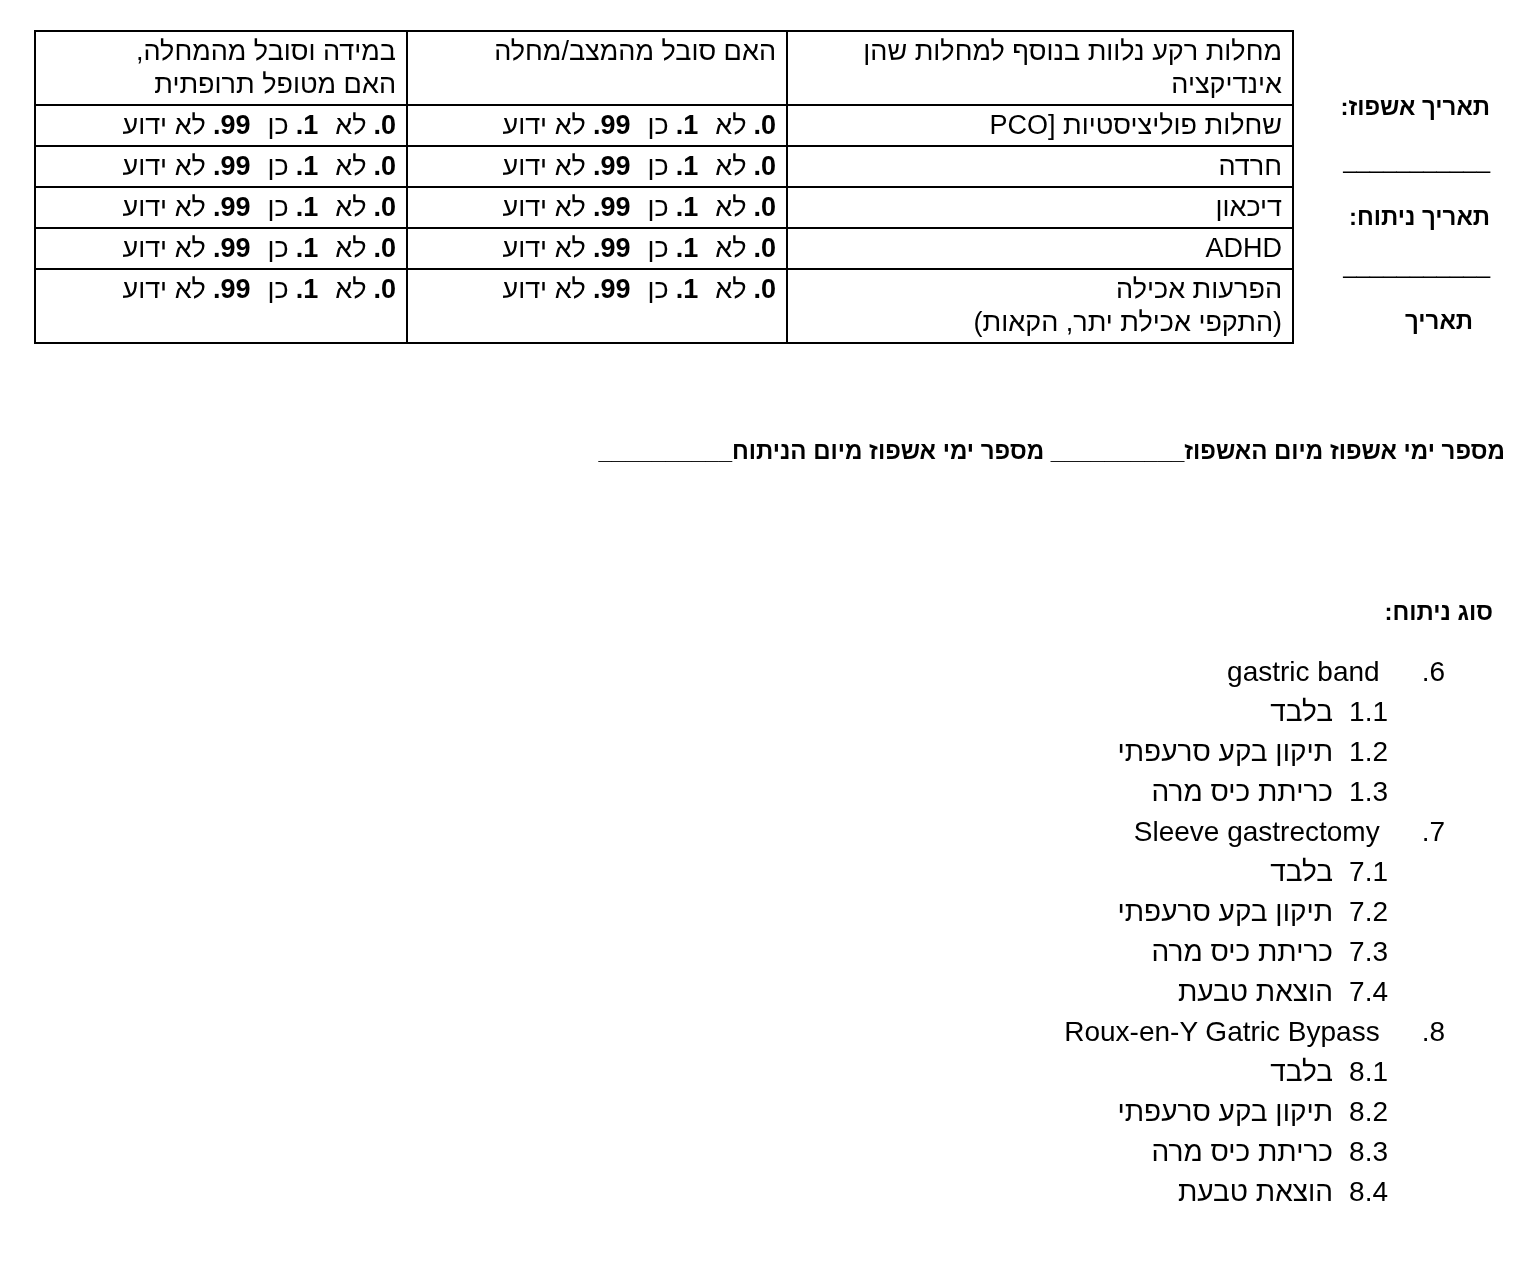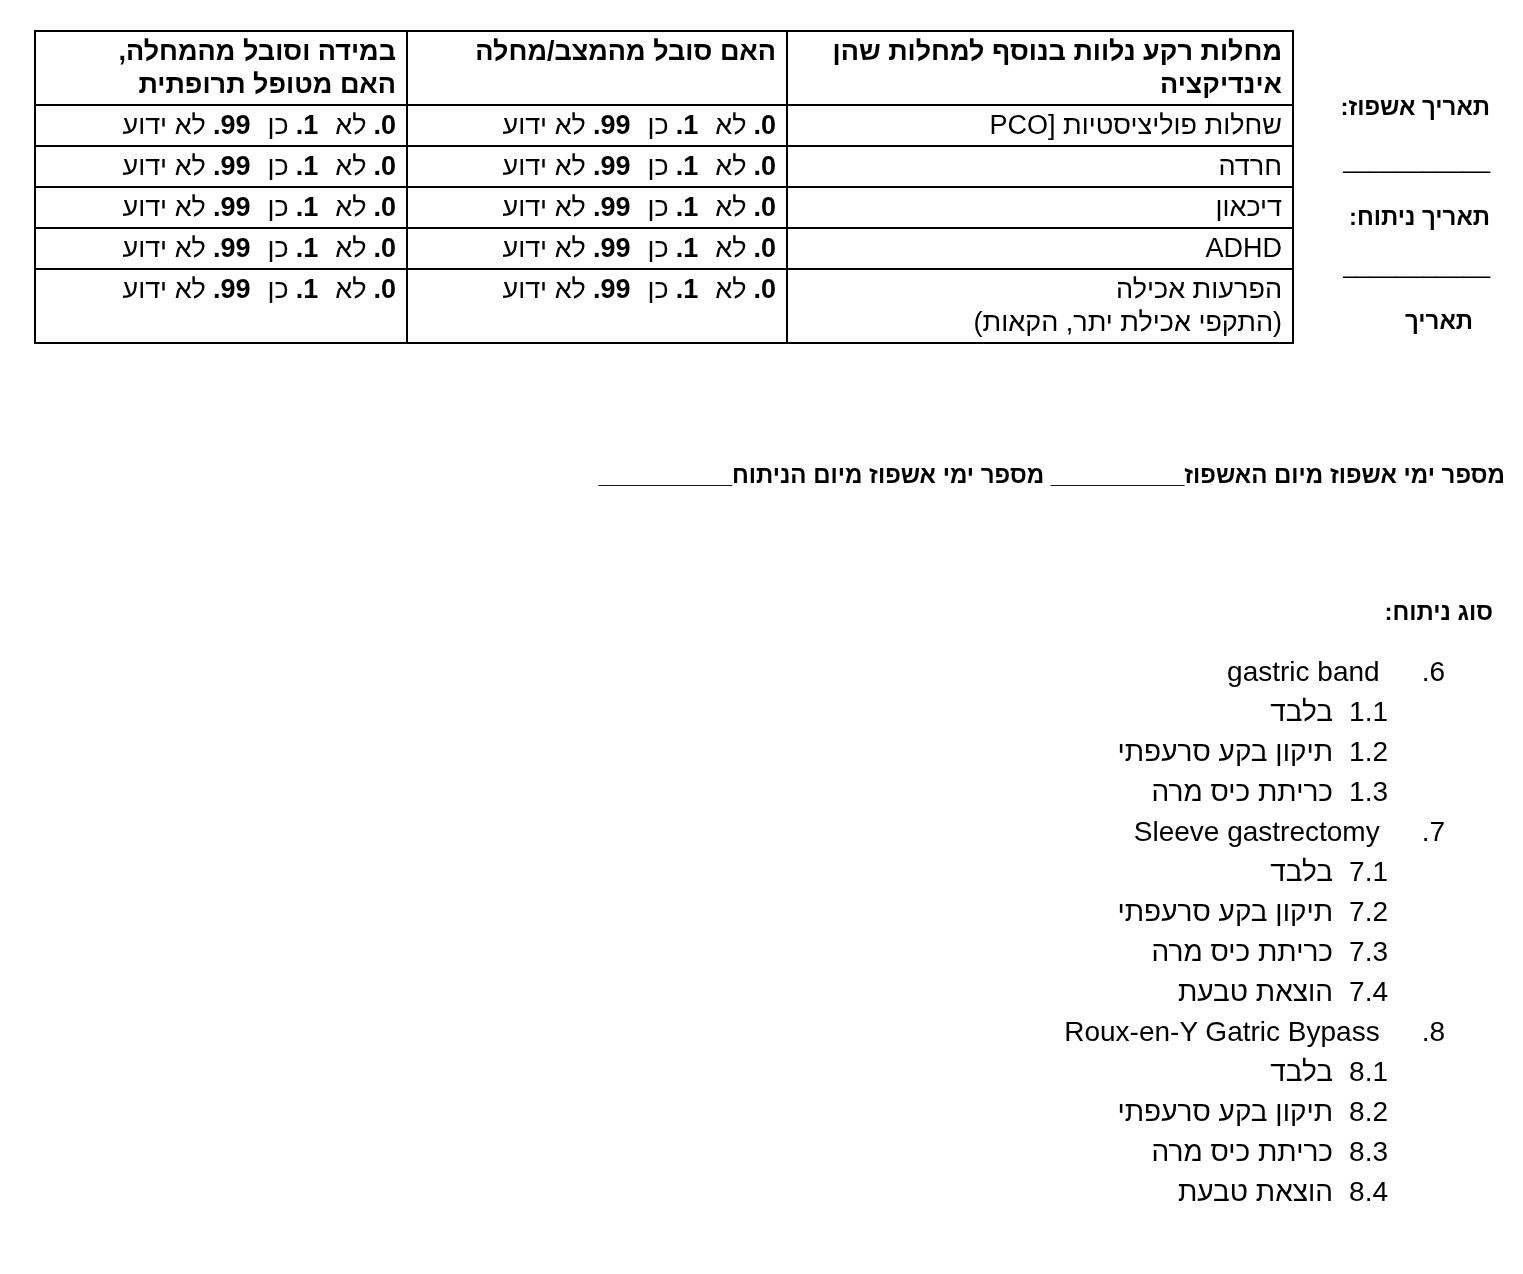--- a/index.html
+++ b/index.html
@@ -17,21 +17,21 @@
     border-collapse:collapse;
     table-layout:fixed;
     font-size:27px;line-height:1.22;
   }
   .ctable th,.ctable td{
     border:2px solid #000;
     padding:3px 10px;
     text-align:right;
     vertical-align:top;
   }
-  .ctable th{font-weight:bold;height:58px;border-radius:23px;}
+  .ctable th{font-weight:normal;height:58px;border-radius:23px;}
   tr.drow td{height:30px;}
   tr.drow-last td{height:60px;}
   .ans-cell{padding-top:4px;}
   .answer{display:flex;direction:rtl;justify-content:flex-start;gap:17px;}
   .opt{display:flex;direction:rtl;gap:7px;white-space:nowrap;}
   .opt .n{font-weight:bold;}
   
   .abs{position:absolute;white-space:nowrap;}
   .b{font-weight:bold;}
   .fs28{font-size:24px;}
@@ -265,21 +265,21 @@
   </table>
 
   <div class="abs b fs28 rtl" style="top:93px;right:33px;">תאריך אשפוז:</div>
   <div class="abs fs28 blankline" style="top:138px;right:33px;">___________</div>
 
   <div class="abs b fs28 rtl" style="top:203px;right:33px;">תאריך ניתוח:</div>
   <div class="abs fs28 blankline" style="top:243px;right:33px;">___________</div>
 
   <div class="abs b fs28 rtl" style="top:307px;right:50px;">תאריך</div>
 
-  <div class="abs b fs28" style="top:461px;right:18px;direction:rtl;">
+  <div class="abs b fs28" style="top:437px;right:18px;direction:rtl;">
     <span>מספר ימי אשפוז מיום האשפוז</span><span>__________</span>
     <span>מספר ימי אשפוז מיום הניתוח</span><span>__________</span>
   </div>
 
 
   <div class="abs b fs28 rtl" style="top:598px;right:30px;">סוג ניתוח:</div>
 
   <div class="slist">
 
     <div class="li-top">

